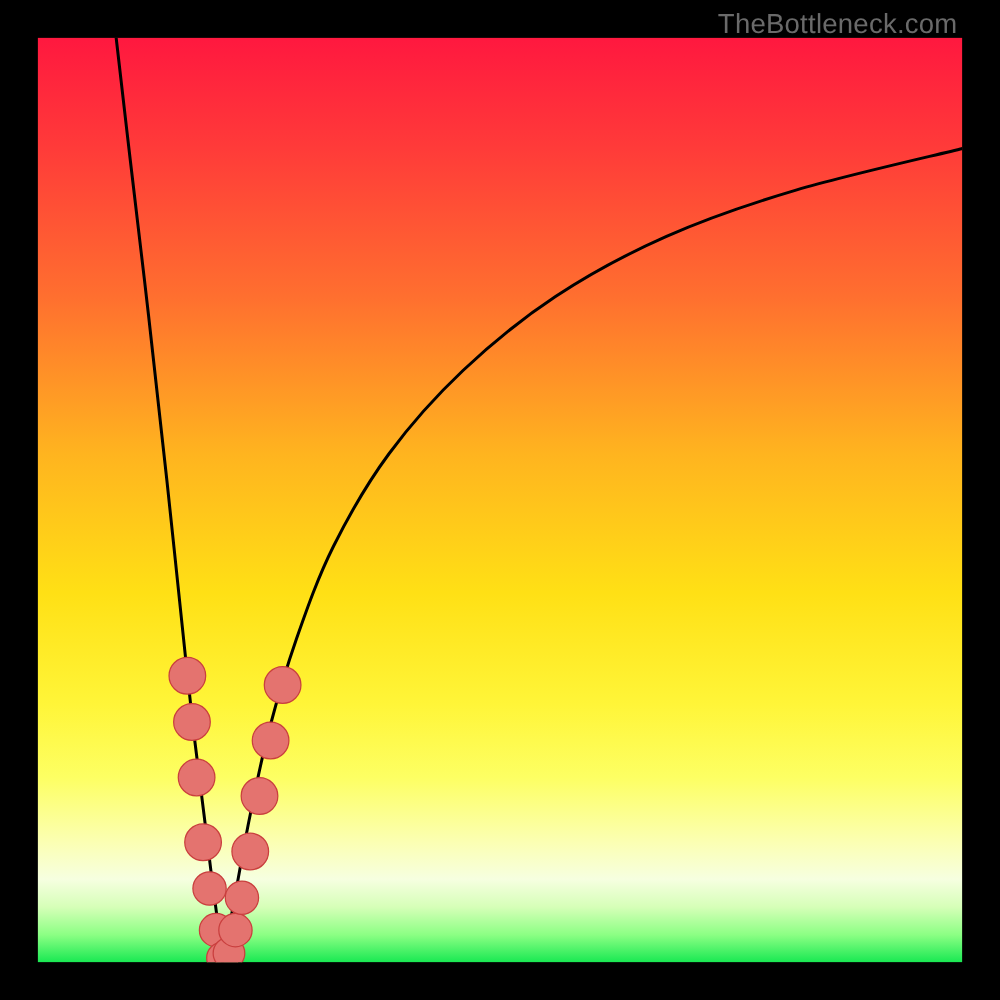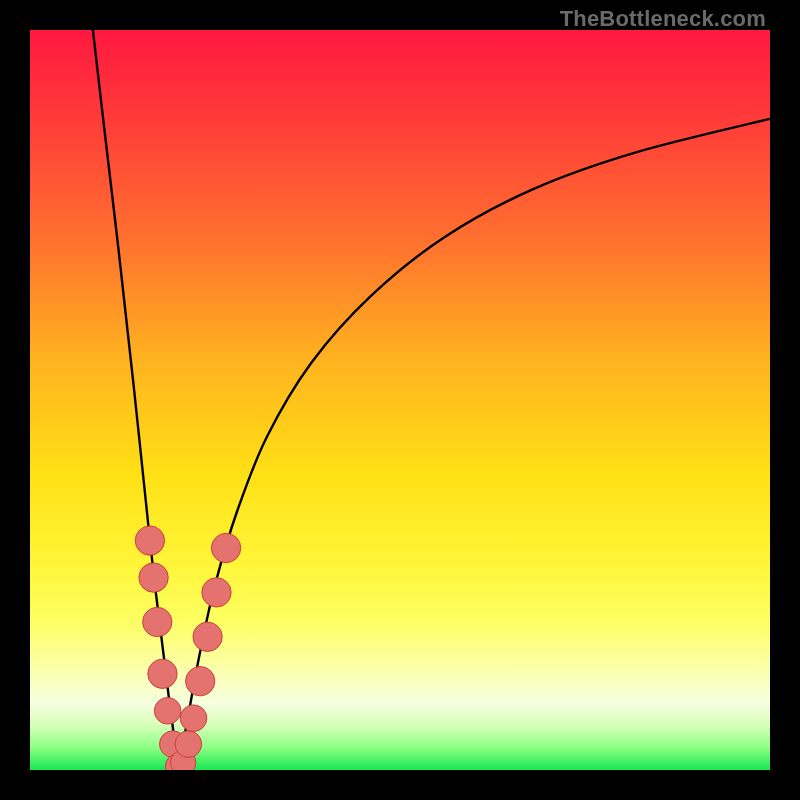--- a/index.html
+++ b/index.html
@@ -29,21 +29,21 @@
     position: absolute;
     inset: 0;
   }
   .watermark {
     position: absolute;
     top: 6px;
     right: 34px;
     color: #6a6a6a;
     font-size: 22px;
     letter-spacing: 0.2px;
-    font-weight: 700;
+    font-weight: 400;
     user-select: none;
   }
   svg {
     position: absolute;
     inset: 0;
   }
 </style>
 </head>
 <body>
 

